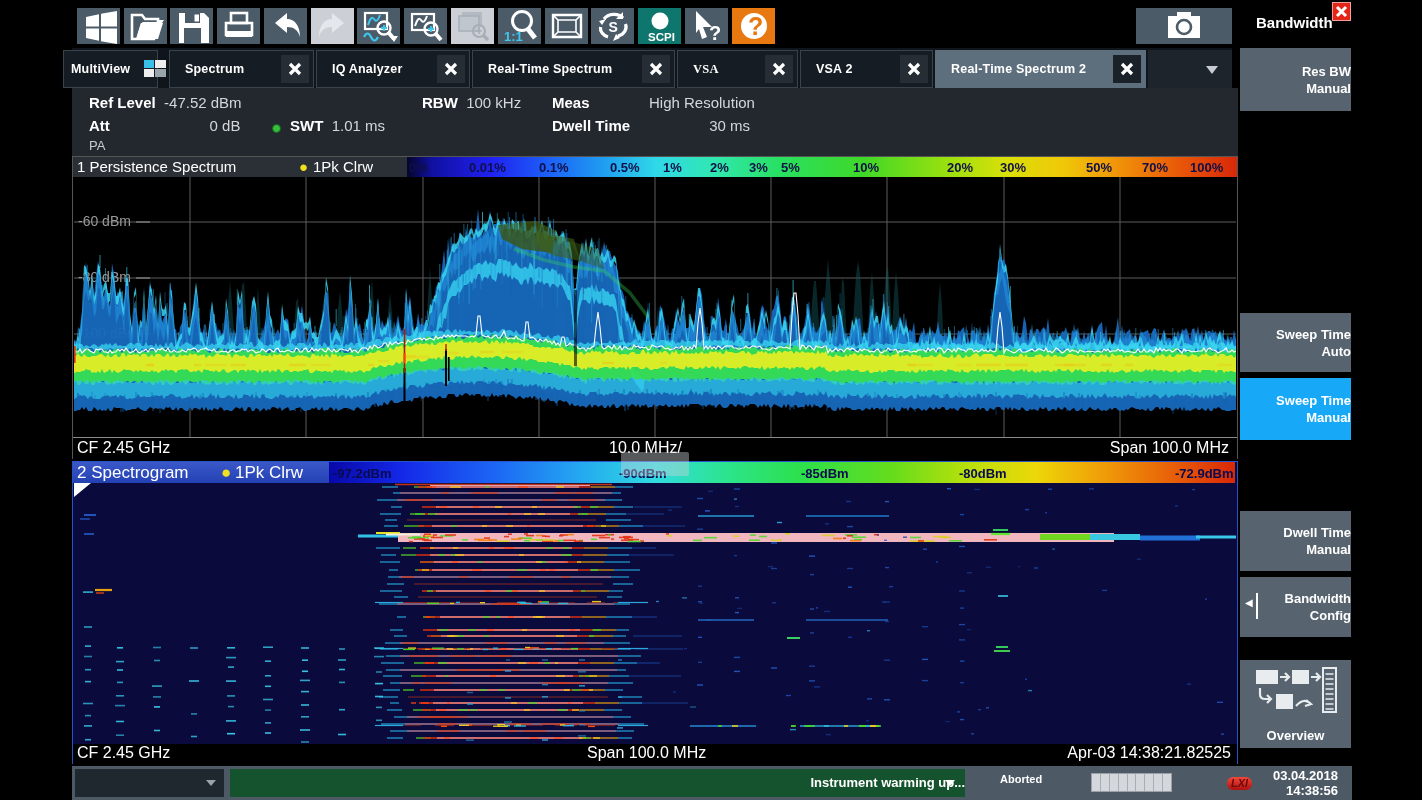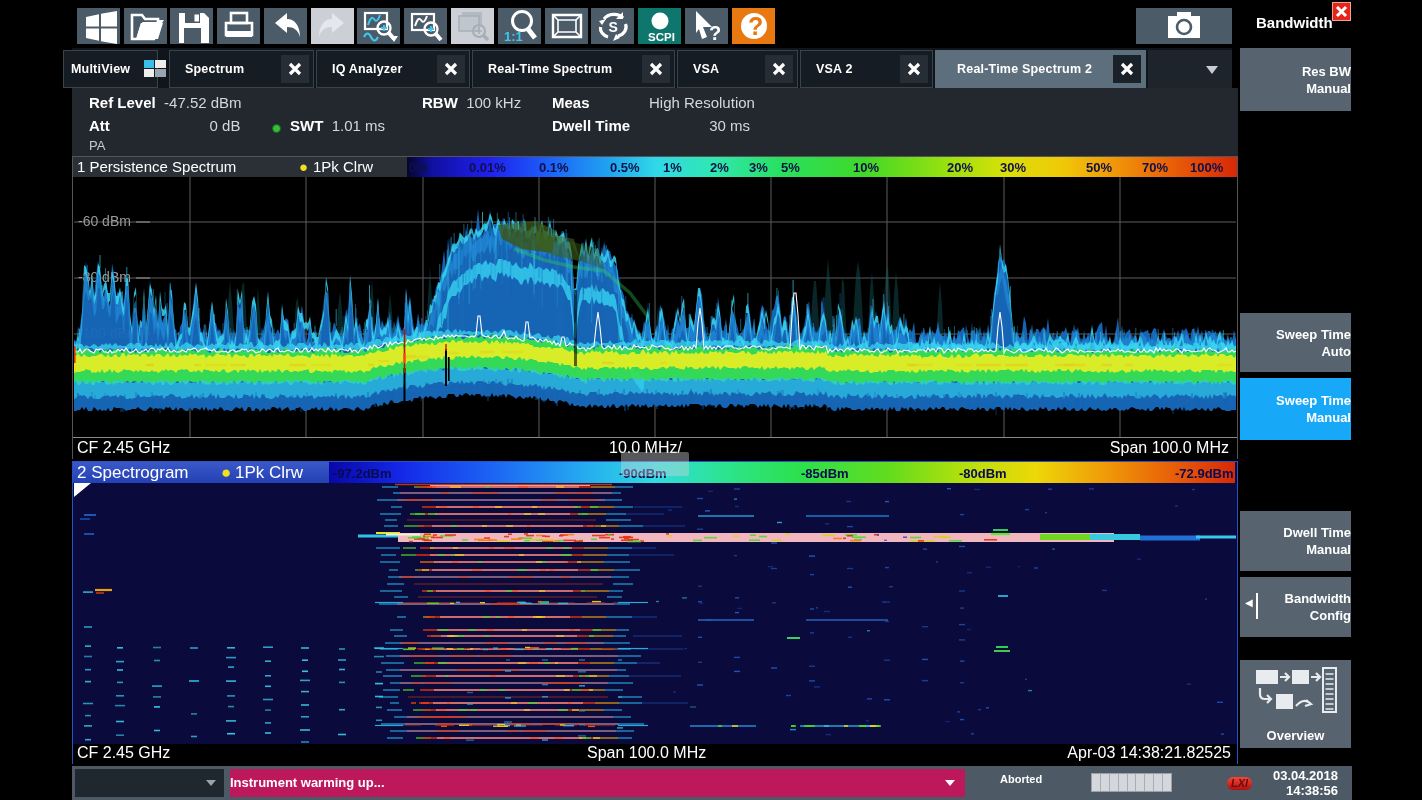--- a/index.html
+++ b/index.html
@@ -158,38 +158,38 @@
     </div>
   </div>
 <div class="tab" style="left:472px;width:203px;background:#161c23;box-shadow:inset 0 0 0 1px #39434c;">
     <span class="tlbl" style="margin-left:16px">Real-Time Spectrum</span>
     <div class="tx" style="background:#262d35">
       <svg width="18" height="18" viewBox="0 0 18 18">
         <path d="M4 4 L14 14 M14 4 L4 14" stroke="#fff" stroke-width="3.2"></path>
       </svg>
     </div>
   </div>
-<div class="tab" style="left:677px;width:121px;background:#161c23;box-shadow:inset 0 0 0 1px #39434c;">
+<div class="tab" style="left:677px;width:121px;background:#161c23;box-shadow:inset 0 0 0 1px #39434c;font-family:Liberation Serif, serif;">
     <span class="tlbl" style="margin-left:16px">VSA</span>
     <div class="tx" style="background:#262d35">
       <svg width="18" height="18" viewBox="0 0 18 18">
         <path d="M4 4 L14 14 M14 4 L4 14" stroke="#fff" stroke-width="3.2"></path>
       </svg>
     </div>
   </div>
 <div class="tab" style="left:800px;width:133px;background:#161c23;box-shadow:inset 0 0 0 1px #39434c;">
     <span class="tlbl" style="margin-left:16px">VSA 2</span>
     <div class="tx" style="background:#262d35">
       <svg width="18" height="18" viewBox="0 0 18 18">
         <path d="M4 4 L14 14 M14 4 L4 14" stroke="#fff" stroke-width="3.2"></path>
       </svg>
     </div>
   </div>
 <div class="tab" style="left:935px;width:211px;background:#5d6e7c;">
-    <span class="tlbl" style="margin-left:22px">Real-Time Spectrum 2</span>
+    <span class="tlbl" style="margin-left:16px">Real-Time Spectrum 2</span>
     <div class="tx" style="background:#1b2129">
       <svg width="18" height="18" viewBox="0 0 18 18">
         <path d="M4 4 L14 14 M14 4 L4 14" stroke="#fff" stroke-width="3.2"></path>
       </svg>
     </div>
   </div>
 <div style="position:absolute;left:1148px;top:50px;width:84px;height:38px;background:#1d242c">
     <div style="position:absolute;right:14px;top:16px;width:0;height:0;border-left:6px solid transparent;border-right:6px solid transparent;border-top:8px solid #c8ccd2"></div>
   </div>
 
@@ -1558,21 +1558,21 @@
     <span style="position:absolute;left:4px;top:0">CF 2.45 GHz</span>
     <span style="position:absolute;left:514px;top:0">Span 100.0 MHz</span>
     <span style="position:absolute;right:6px;top:0">Apr-03 14:38:21.82525</span>
   </div>
 </div>
 
 <div style="position:absolute;left:72px;top:766px;width:1280px;height:34px;background:#4d5a66">
   <div style="position:absolute;left:3px;top:3px;width:149px;height:28px;background:#1f272f">
     <div style="position:absolute;right:8px;top:11px;width:0;height:0;border-left:5px solid transparent;border-right:5px solid transparent;border-top:6px solid #9aa2aa"></div>
   </div>
-  <div style="position:absolute;left:158px;top:3px;width:735px;height:28px;background:#be185d;color:#fff;font-size:13px;font-weight:bold;text-align:left;line-height:28px">Instrument warming up...
+  <div style="position:absolute;left:158px;top:3px;width:735px;height:28px;background:#14532d;color:#fff;font-size:13px;font-weight:bold;text-align:right;line-height:28px">Instrument warming up...
     <div style="position:absolute;right:10px;top:11px;width:0;height:0;border-left:5px solid transparent;border-right:5px solid transparent;border-top:6px solid #fff"></div>
   </div>
   <div style="position:absolute;left:928px;top:7px;color:#fff;font-size:11px;font-weight:bold">Aborted</div>
   <div style="position:absolute;left:1019px;top:7px;width:81px;height:19px;background:#d4d7db;border:1px solid #9aa0a8;display:flex">
     <div style="flex:1;border-right:1px solid #a8aeb6"></div>
       <div style="flex:1;border-right:1px solid #a8aeb6"></div>
       <div style="flex:1;border-right:1px solid #a8aeb6"></div>
       <div style="flex:1;border-right:1px solid #a8aeb6"></div>
       <div style="flex:1;border-right:1px solid #a8aeb6"></div>
       <div style="flex:1;border-right:1px solid #a8aeb6"></div>

